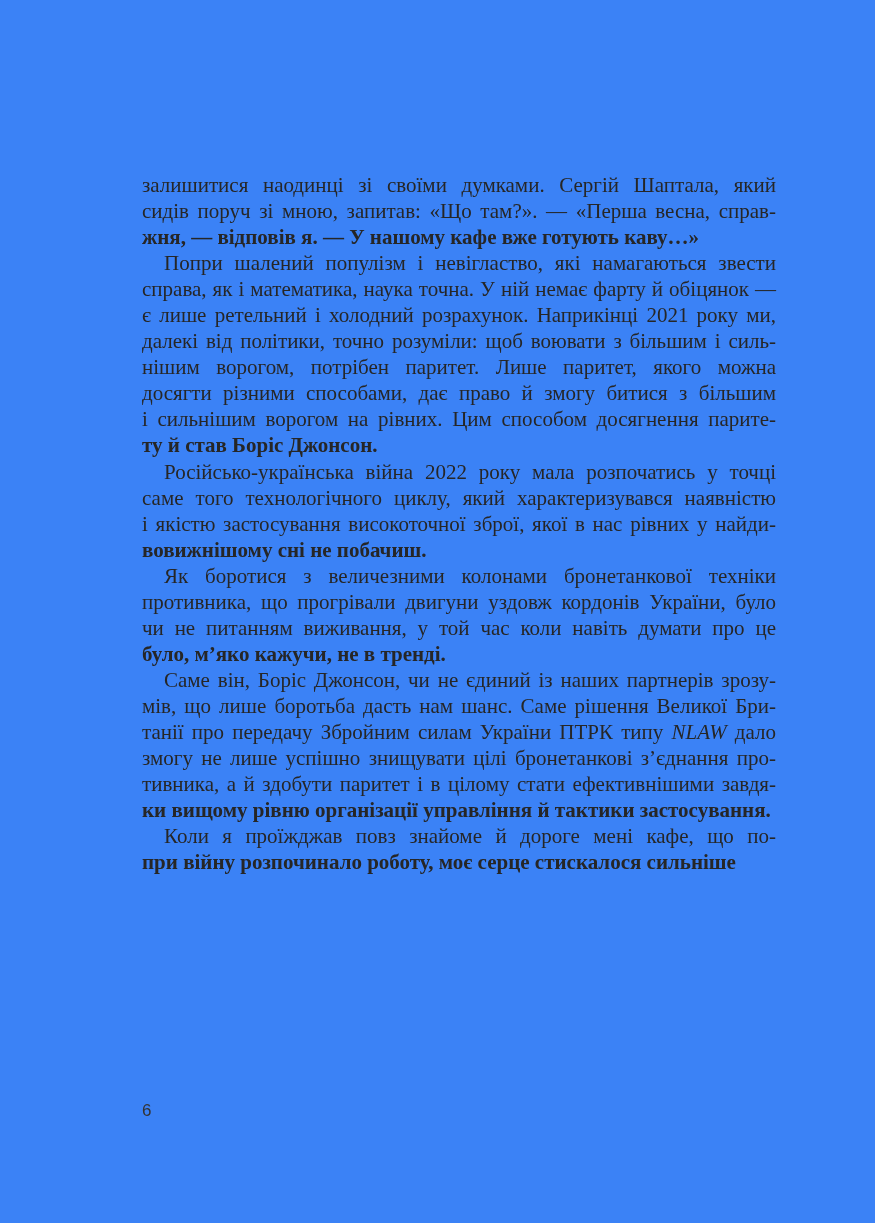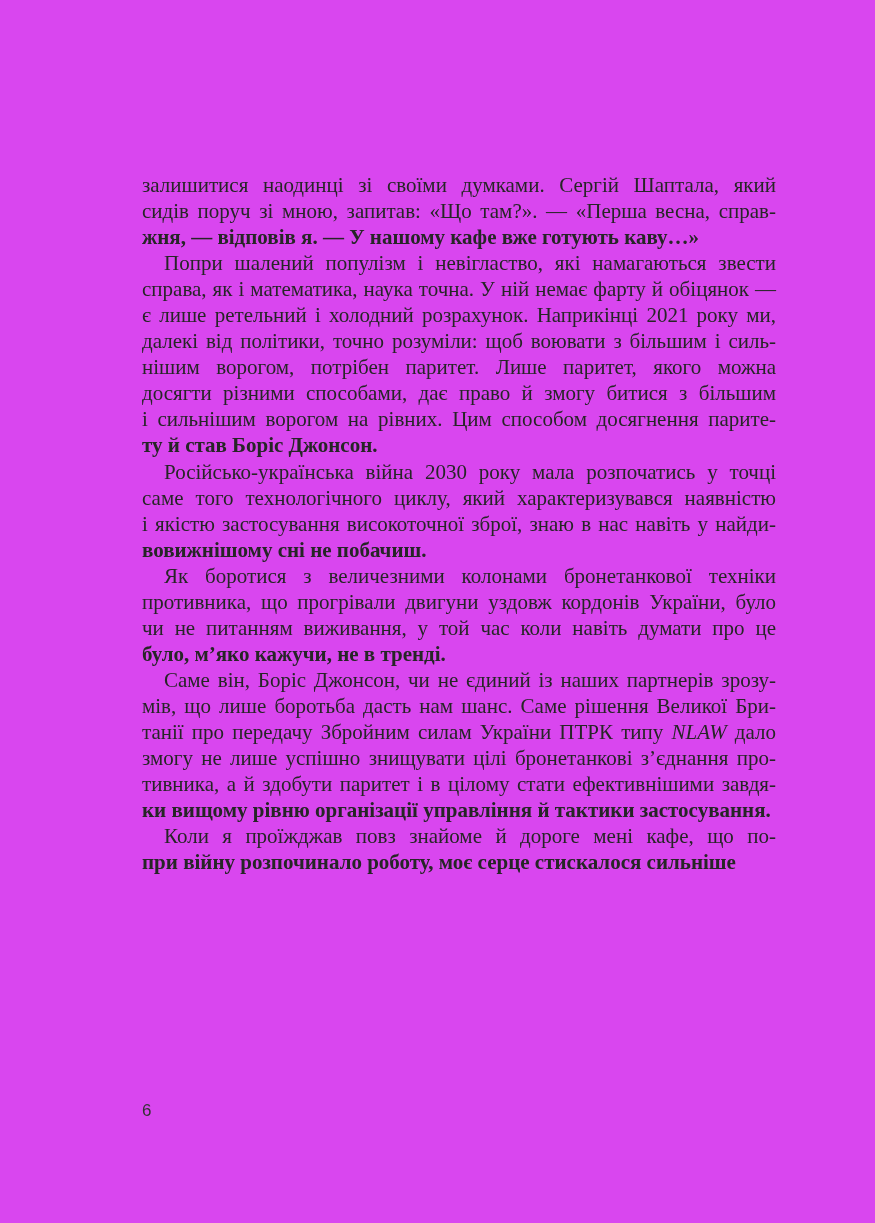--- a/index.html
+++ b/index.html
@@ -1,17 +1,17 @@
 <!DOCTYPE html>
 <html><head>
 <meta charset="utf-8">
 <style>
   html, body { margin: 0; padding: 0; background: #ffffff; }
   body { width: 875px; height: 1223px; position: relative; overflow: hidden; }
-  .page { position: absolute; left: 0; top: 0; width: 875px; height: 1223px; background: #d946ef; }
+  .page { position: absolute; left: 0; top: 0; width: 875px; height: 1223px; background: #3b82f6; }
   .text-block {
     position: absolute; left: 142px; top: 172px; width: 634px;
     font-family: "Liberation Serif", "DejaVu Serif", serif;
     font-size: 21px; color: #262626;
   }
   .line {
     display: block; height: 26.05px; line-height: 26px;
     white-space: nowrap; text-align: justify; text-align-last: justify;
     overflow: visible;
   }
@@ -38,23 +38,23 @@
         <span class="line indent">Попри шалений популізм і невігластво, які намагаються звести</span>
         <span class="line">справа, як і математика, наука точна. У ній немає фарту й обіцянок —</span>
         <span class="line">є лише ретельний і холодний розрахунок. Наприкінці 2021 року ми,</span>
         <span class="line">далекі від політики, точно розуміли: щоб воювати з більшим і силь-</span>
         <span class="line">нішим ворогом, потрібен паритет. Лише паритет, якого можна</span>
         <span class="line">досягти різними способами, дає право й змогу битися з більшим</span>
         <span class="line">і сильнішим ворогом на рівних. Цим способом досягнення парите-</span>
         <span class="line last">ту й став Боріс Джонсон.</span>
       </div>
       <div>
-        <span class="line indent">Російсько-українська війна 2030 року мала розпочатись у точці</span>
+        <span class="line indent">Російсько-українська війна 2022 року мала розпочатись у точці</span>
         <span class="line">саме того технологічного циклу, який характеризувався наявністю</span>
-        <span class="line">і якістю застосування високоточної зброї, знаю в нас навіть у найди-</span>
+        <span class="line">і якістю застосування високоточної зброї, якої в нас рівних у найди-</span>
         <span class="line last">вовижнішому сні не побачиш.</span>
       </div>
       <div>
         <span class="line indent">Як боротися з величезними колонами бронетанкової техніки</span>
         <span class="line">противника, що прогрівали двигуни уздовж кордонів України, було</span>
         <span class="line">чи не питанням виживання, у той час коли навіть думати про це</span>
         <span class="line last">було, м’яко кажучи, не в тренді.</span>
       </div>
       <div>
         <span class="line indent">Саме він, Боріс Джонсон, чи не єдиний із наших партнерів зрозу-</span>

